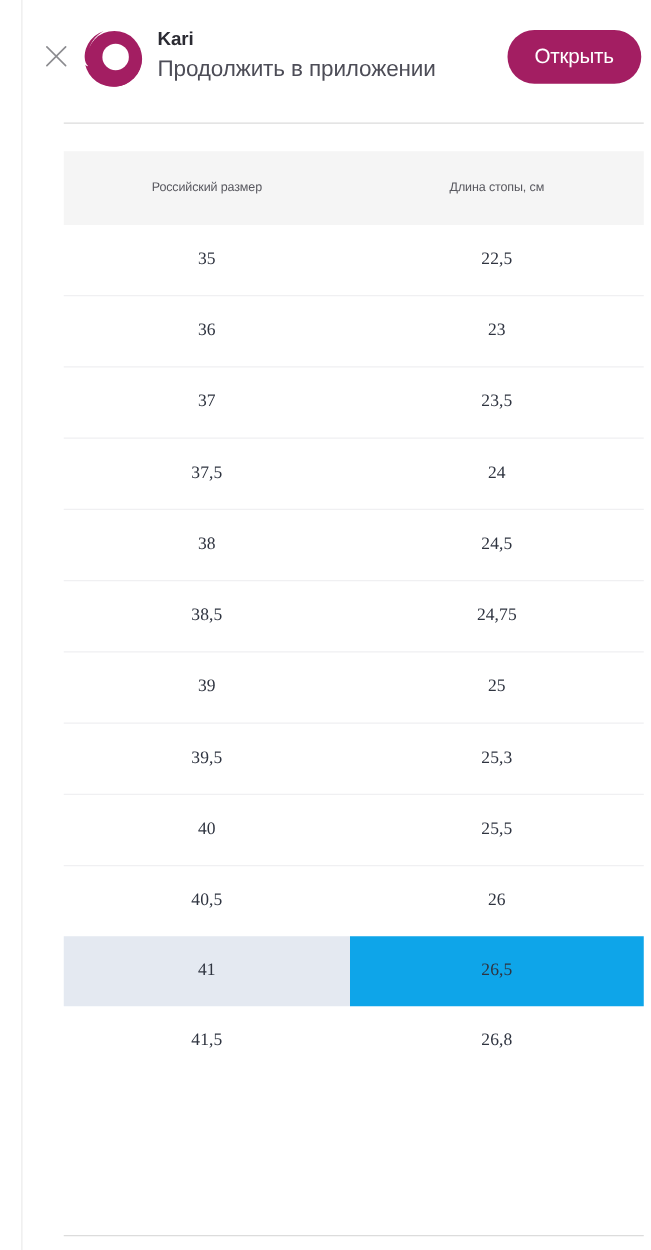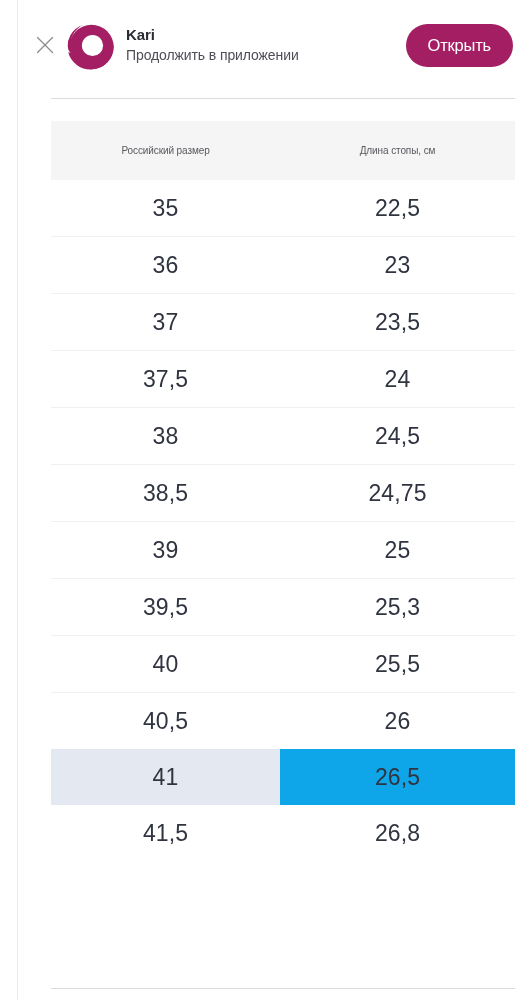--- a/index.html
+++ b/index.html
@@ -77,21 +77,21 @@
     justify-content: center;
   }
   .app-name {
     font-size: 15px;
     font-weight: bold;
     color: #2b2b33;
     line-height: 1.3;
     letter-spacing: -0.1px;
   }
   .app-subtitle {
-    font-size: 14px;
+    font-size: 18px;
     color: #4d4d57;
     line-height: 1.45;
     margin-top: 1px;
     letter-spacing: -0.1px;
   }
 
   .open-btn {
     flex: 0 0 auto;
     margin-right: 22px;
     background: #a31e62;
@@ -140,25 +140,26 @@
     background: #f5f5f5;
     height: 59px;
     font-size: 10px;
     color: #58585f;
     letter-spacing: -0.1px;
     vertical-align: middle;
   }
 
   .size-table tbody td {
     height: 56px;
-    font-size: 23px;
+    font-size: 14px;
     color: #2f3440;
     vertical-align: middle;
     border-bottom: 1px solid #f0f0f2;
     letter-spacing: 0.1px;
+    font-family: Liberation Serif, serif;
   }
   .size-table tbody tr:last-child td {
     border-bottom: none;
   }
 
   
   .size-table tbody tr.selected td.cell-size {
     background: #e4e9f1;
     border-bottom: none;
   }

